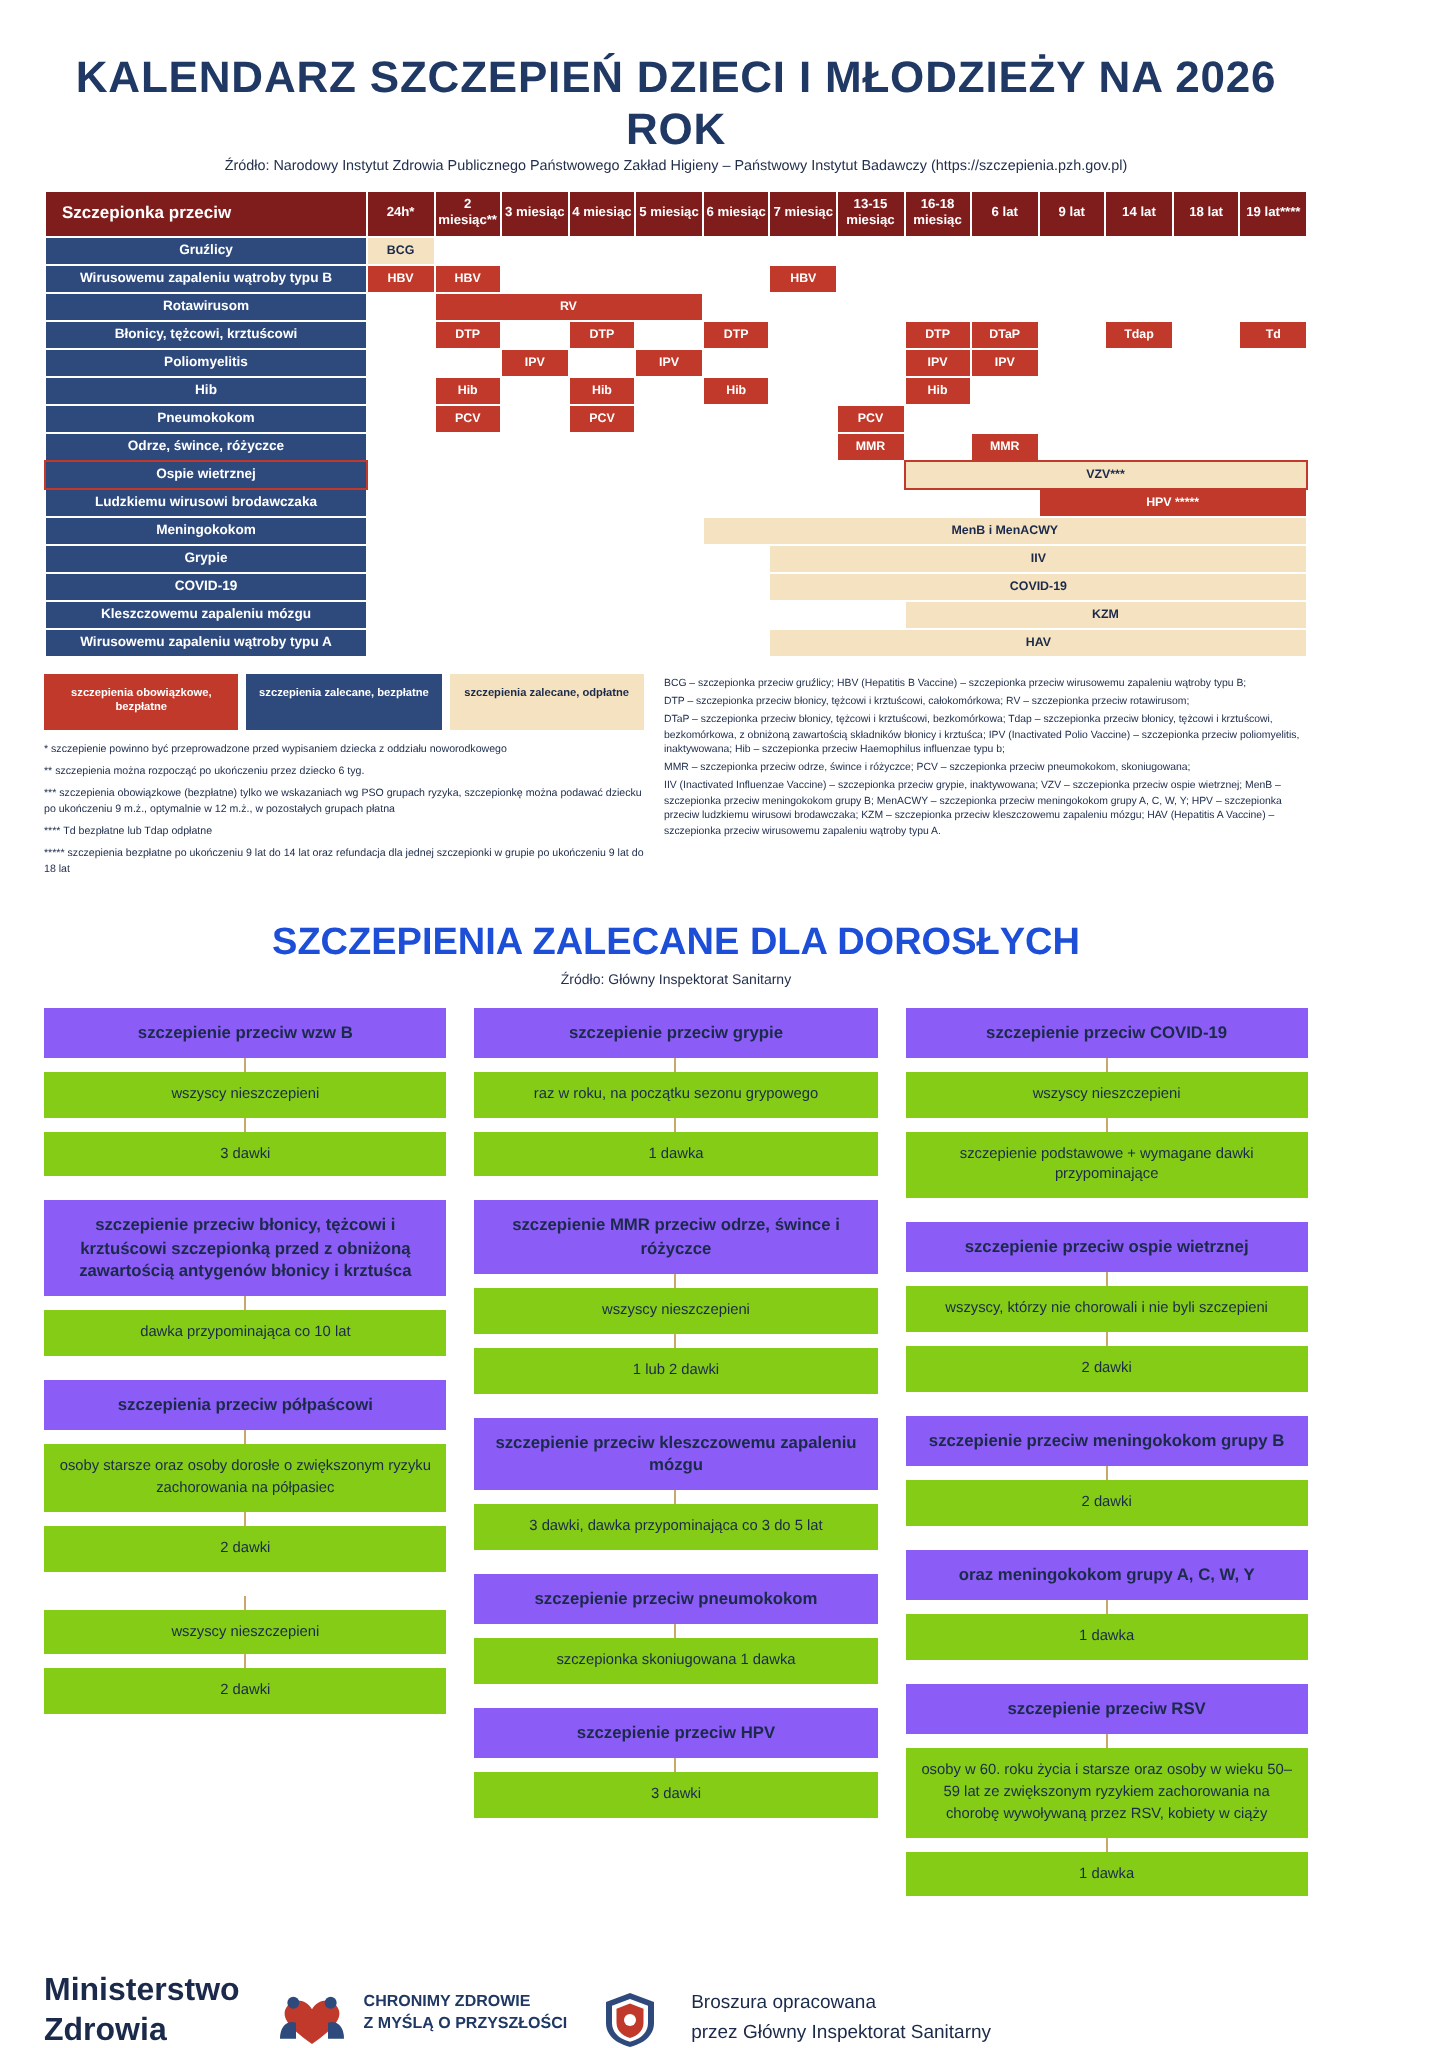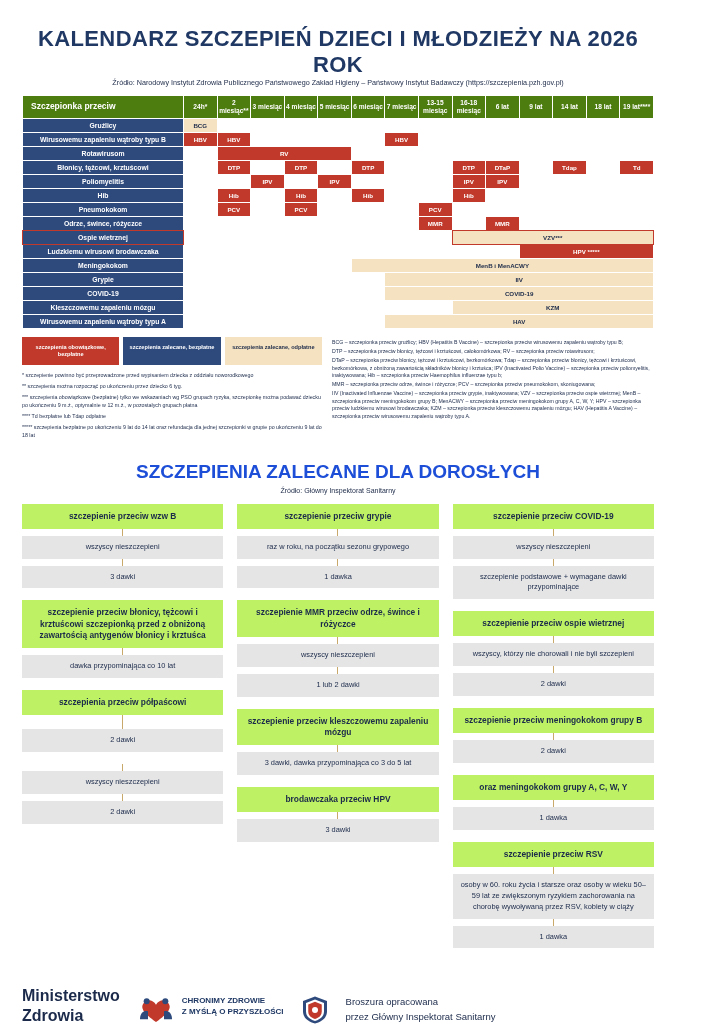--- a/index.html
+++ b/index.html
@@ -28,21 +28,21 @@
     font-size:7.2px;
     color:#23304d;
     margin-top:0;
     margin-bottom:8px;
   }
 
   
   table.cal { border-collapse: separate; border-spacing: 1px; width:100%; table-layout:fixed; }
   table.cal th, table.cal td { padding:0; }
   .hd {
-    background:#4d7c0f; color:#fff; font-size:6.6px; font-weight:bold;
+    background:#7f1d1d; color:#fff; font-size:6.6px; font-weight:bold;
     text-align:center; vertical-align:middle; height:22px; line-height:1.15;
   }
   .hd.first { text-align:left; padding-left:8px; font-size:8.5px; }
   .rowlab {
     background:#2e4a7d; color:#fff; font-size:6.8px; font-weight:bold;
     text-align:center; height:13px; line-height:13px; white-space:nowrap;
   }
   .cell { height:13px; position:relative; }
   .bar {
     position:absolute; left:0; right:0; top:0; bottom:0;
@@ -66,25 +66,25 @@
   .abbr { flex:1; font-size:5.2px; line-height:1.45; color:#1b2a4a; padding-top:2px; }
   .abbr p { margin:0 0 1.5px 0; }
 
   
   .sec2 { padding: 6px 22px 0 22px; }
   .title2 { text-align:center; color:#1d4ed8; font-size:19px; font-weight:bold; margin-top:6px; }
   .source2 { text-align:center; font-size:7px; color:#23304d; margin-top:4px; margin-bottom:10px; }
   .cols { display:flex; gap:14px; align-items:flex-start; }
   .col { flex:1; display:flex; flex-direction:column; gap:12px; }
   .chead {
-    background:#bef264; color:#1b2a4a; font-weight:bold; font-size:8.4px;
+    background:#8b5cf6; color:#1b2a4a; font-weight:bold; font-size:8.4px;
     text-align:center; padding:7px 6px; line-height:1.35;
   }
   .cbody {
-    background:#e5e5e5; color:#1b2a4a; font-size:7.4px; text-align:center;
+    background:#84cc16; color:#1b2a4a; font-size:7.4px; text-align:center;
     padding:6px 6px; line-height:1.45;
   }
   .connector { width:1px; height:7px; background:#c9a96b; margin:0 auto; }
   .cgroup { display:flex; flex-direction:column; }
 
   
   .footer { margin-top:26px; padding:12px 22px 18px 22px; display:flex; align-items:center; gap:16px; }
   .min { font-size:16px; font-weight:bold; color:#1b2a4a; line-height:1.25; }
   .minbar { width:48px; height:2.5px; background:#c0392b; margin-top:4px; }
   .logo1 { display:flex; align-items:flex-start; gap:6px; }
@@ -440,20 +440,21 @@
             <div class="cbody">3 dawki</div>
           </div>
           <div class="cgroup">
             <div class="chead">szczepienie przeciw błonicy, tężcowi i krztuścowi szczepionką przed z obniżoną zawartością antygenów błonicy i krztuśca</div>
             <div class="connector"></div>
             <div class="cbody">dawka przypominająca co 10 lat</div>
           </div>
           <div class="cgroup">
             <div class="chead">szczepienia przeciw półpaścowi</div>
             <div class="connector"></div>
+            <div class="cbody">osoby starsze oraz osoby dorosłe o zwiększonym ryzyku zachorowania na półpasiec</div>
             <div class="connector"></div>
             <div class="cbody">2 dawki</div>
           </div>
           <div class="cgroup">
             <div class="connector"></div>
             <div class="cbody">wszyscy nieszczepieni</div>
             <div class="connector"></div>
             <div class="cbody">2 dawki</div>
           </div>
         </div>
@@ -471,21 +472,26 @@
             <div class="cbody">wszyscy nieszczepieni</div>
             <div class="connector"></div>
             <div class="cbody">1 lub 2 dawki</div>
           </div>
           <div class="cgroup">
             <div class="chead">szczepienie przeciw kleszczowemu zapaleniu mózgu</div>
             <div class="connector"></div>
             <div class="cbody">3 dawki, dawka przypominająca co 3 do 5 lat</div>
           </div>
           <div class="cgroup">
-            <div class="chead">brodawczaka przeciw HPV</div>
+            <div class="chead">szczepienie przeciw pneumokokom</div>
+            <div class="connector"></div>
+            <div class="cbody">szczepionka skoniugowana 1 dawka</div>
+          </div>
+          <div class="cgroup">
+            <div class="chead">szczepienie przeciw HPV</div>
             <div class="connector"></div>
             <div class="cbody">3 dawki</div>
           </div>
         </div>
         <div class="col">
           <div class="cgroup">
             <div class="chead">szczepienie przeciw COVID-19</div>
             <div class="connector"></div>
             <div class="cbody">wszyscy nieszczepieni</div>
             <div class="connector"></div>

